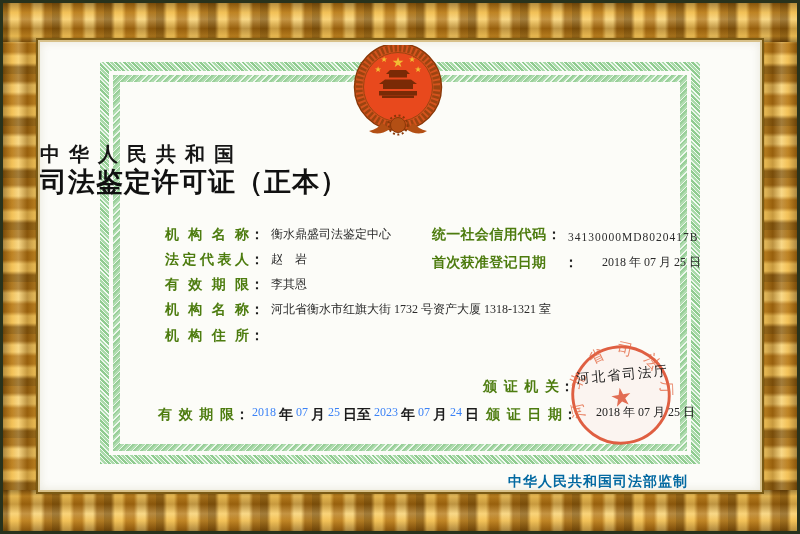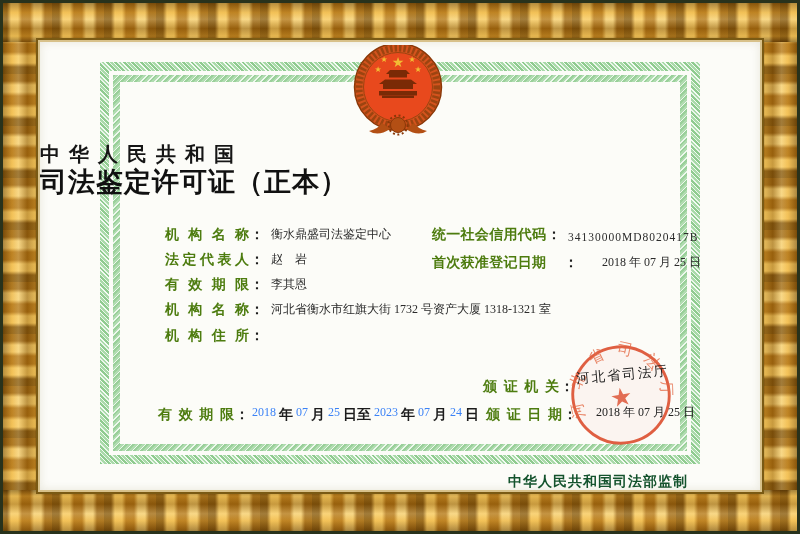--- a/index.html
+++ b/index.html
@@ -47,21 +47,21 @@
   .fcolon{font-weight:bold;font-size:14px;margin-left:1px;}
   .fvalue{font-size:12px;margin-left:7px;padding-bottom:1px;color:#2a2a2a;}
   .code{font-size:11.5px;letter-spacing:1px;text-align:right;}
   .vnum{font-size:12px;position:relative;top:-4px;margin:0 3px;color:#3b82f6;}
   .vunit{font-weight:bold;font-size:14px;color:#1c1c1c;}
   
   .seal{position:absolute;left:528px;top:300px;width:106px;height:106px;transform:rotate(-10deg);opacity:.92;}
   .seal-value{position:absolute;left:536px;top:324px;font-size:13.5px;letter-spacing:2px;color:#1e1e1e;
               transform:rotate(-5deg);white-space:nowrap;}
   .issue-date-value{position:absolute;left:556px;top:362px;font-size:12px;color:#222;white-space:nowrap;}
-  .footer{position:absolute;top:431px;right:72px;font-size:14px;font-weight:bold;letter-spacing:1px;color:#14532d;}
+  .footer{position:absolute;top:431px;right:72px;font-size:14px;font-weight:bold;letter-spacing:1px;color:#0369a1;}
 </style>
 </head>
 <body>
 
 <div class="stage">
   <div class="gf f-top"></div>
   <div class="gf f-bottom"></div>
   <div class="gf f-left"></div>
   <div class="gf f-right"></div>
 

